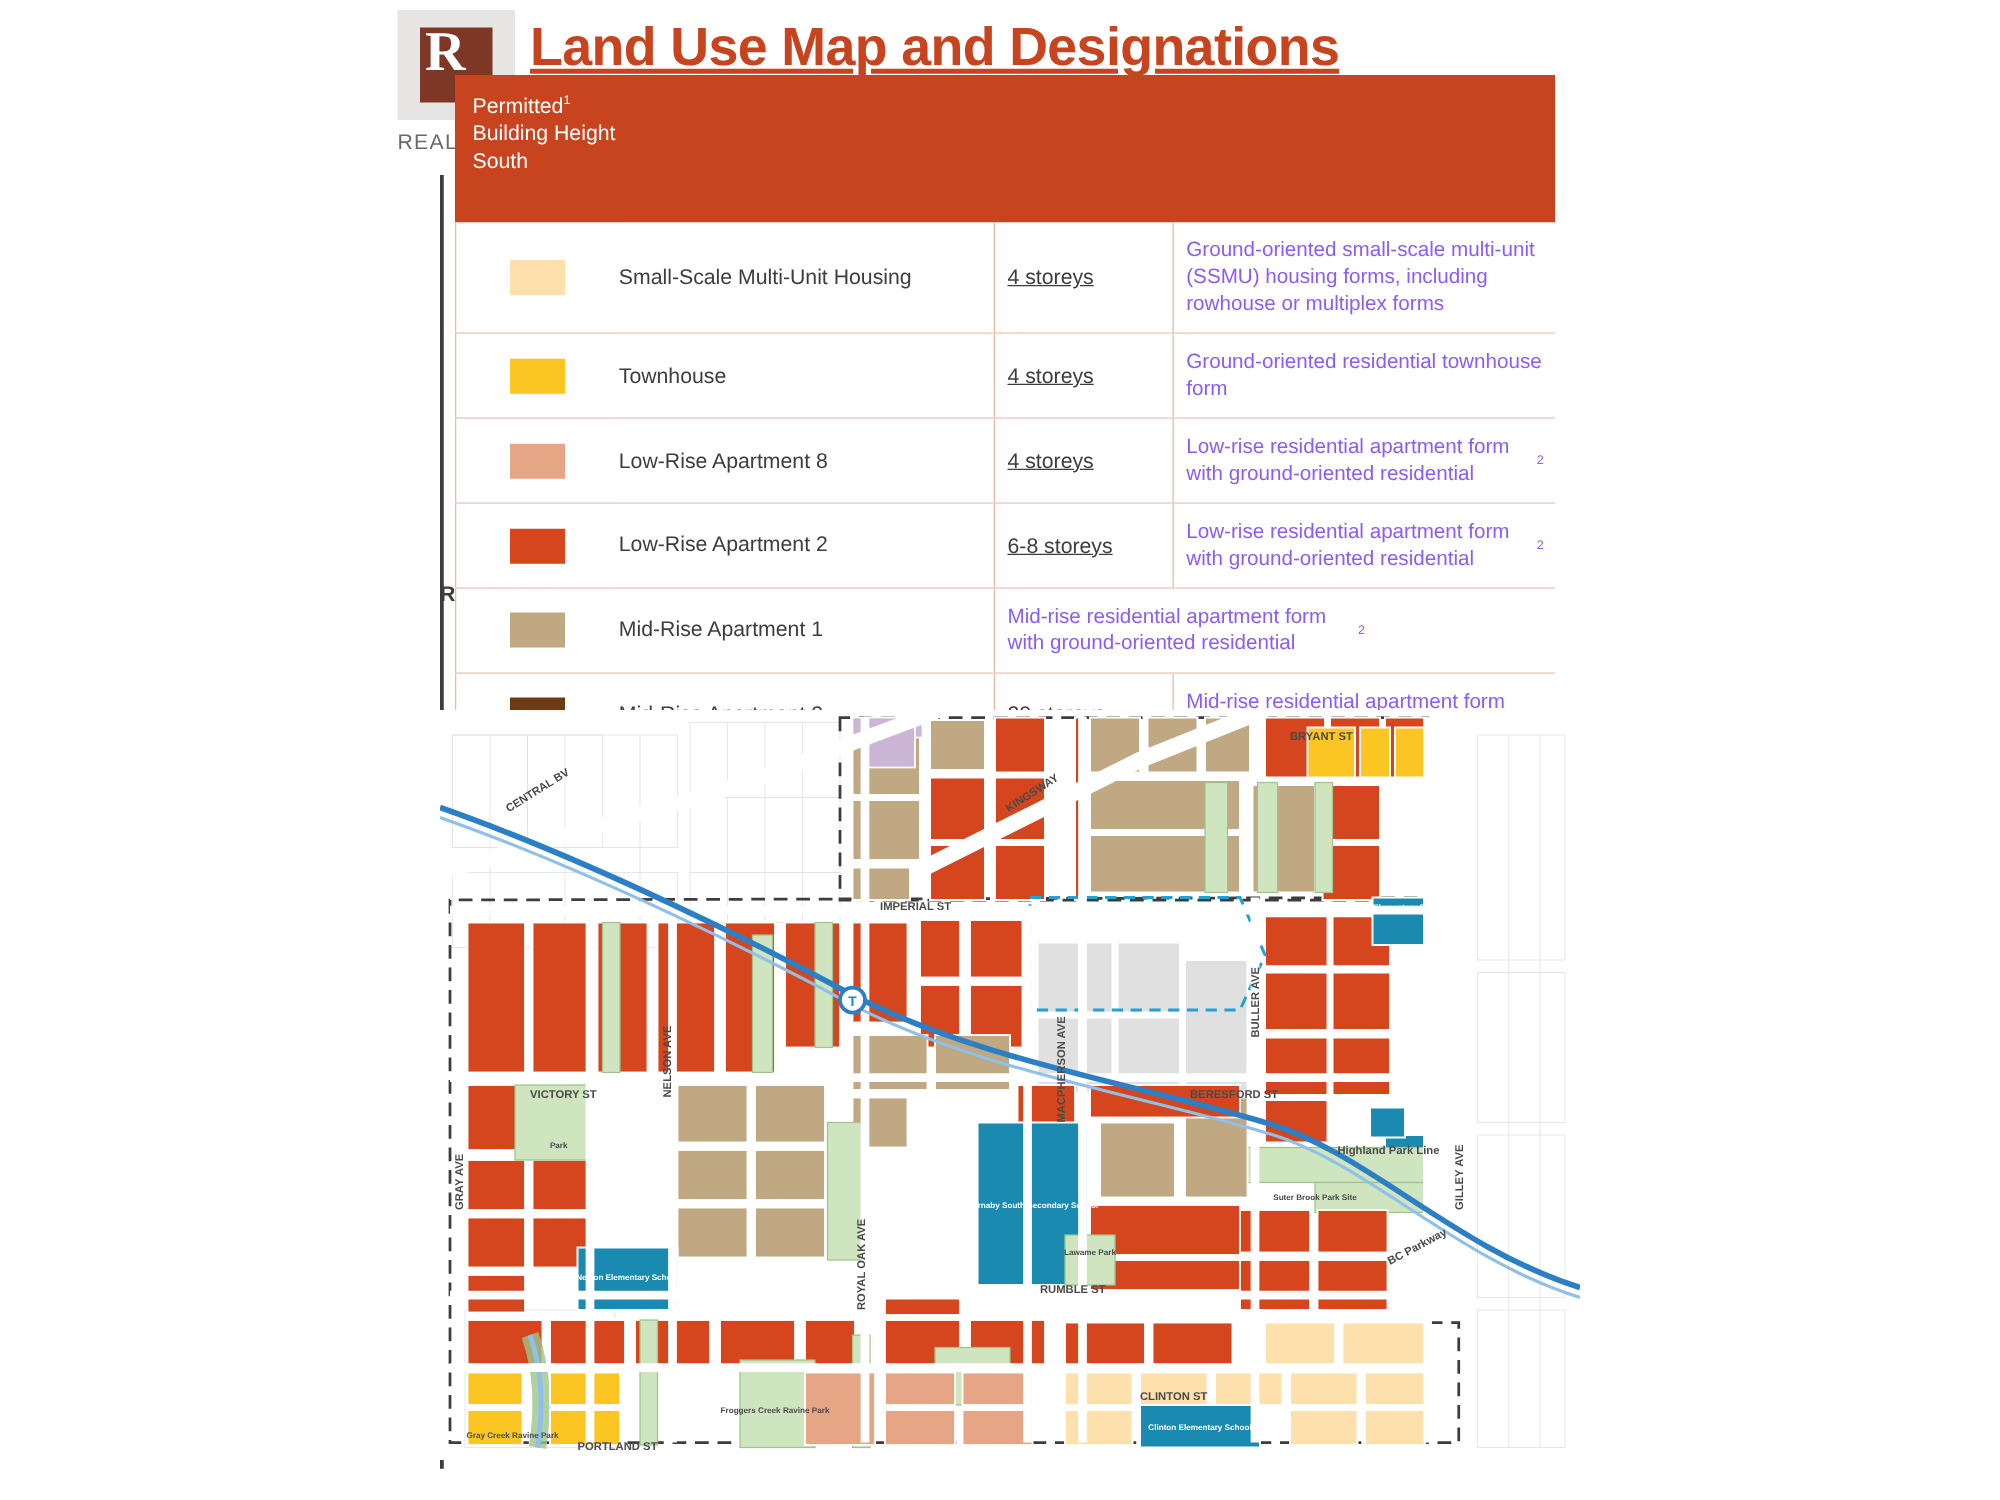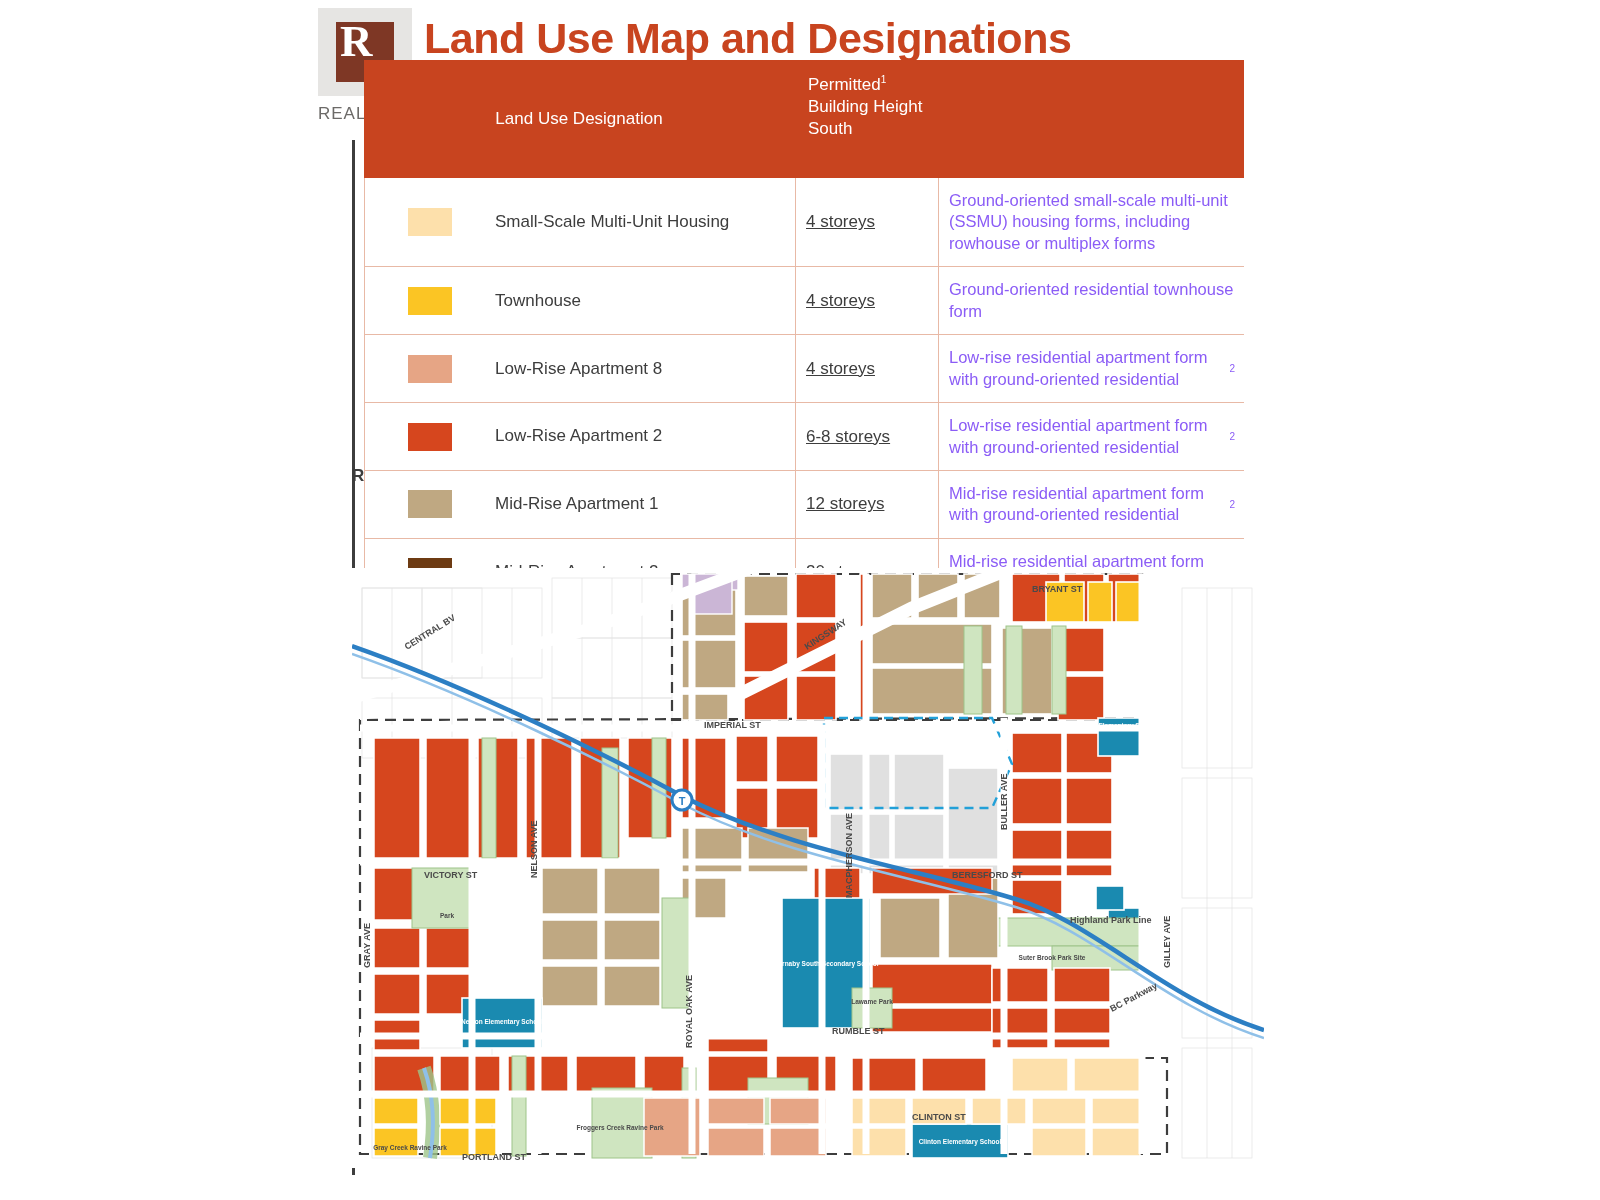--- a/index.html
+++ b/index.html
@@ -18,20 +18,21 @@
   
   #title {
     position: absolute;
     left: 424px;
     top: 14px;
     font-size: 43px;
     font-weight: bold;
     color: #c8441f;
     letter-spacing: -0.5px;
     white-space: nowrap;
+    text-decoration: underline;
   }
 
   
   #realtor-logo {
     position: absolute;
     left: 318px;
     top: 8px;
     width: 116px;
     height: 128px;
   }
@@ -213,21 +214,20 @@
   <div class="logo-text"><span>REALTOR</span><sup>®</sup></div>
 </div>
 
 <div id="residential-band"></div>
 <div id="left-edge-rule"></div>
 <div id="residential-label">Residential</div>
 
 <div id="table">
 
   <div id="thead">
-    <div class="th h1">Land Use Designation</div>
     <div class="th h2">
       <span>
         <span>Permitted</span><sup>1</sup><br>
         <span>Building Height South</span>
       </span>
     </div>
   </div>
 
   <div class="trow">
     <div class="c-swatch">
@@ -273,21 +273,20 @@
         <span>Low-rise residential apartment form with ground-oriented residential</span>
         <sup>2</sup>
       </div>
   </div>
 
   <div class="trow">
     <div class="c-swatch">
       <div class="swatch" style="background:#bfa882"></div>
     </div>
     <div class="c-name">Mid-Rise Apartment 1</div>
-    <div class="c-height">12 storeys</div>
     <div class="c-form">
         <span>Mid-rise residential apartment form with ground-oriented residential</span>
         <sup>2</sup>
       </div>
   </div>
 
   <div class="trow">
     <div class="c-swatch">
       <div class="swatch" style="background:#6d3b13"></div>
     </div>

